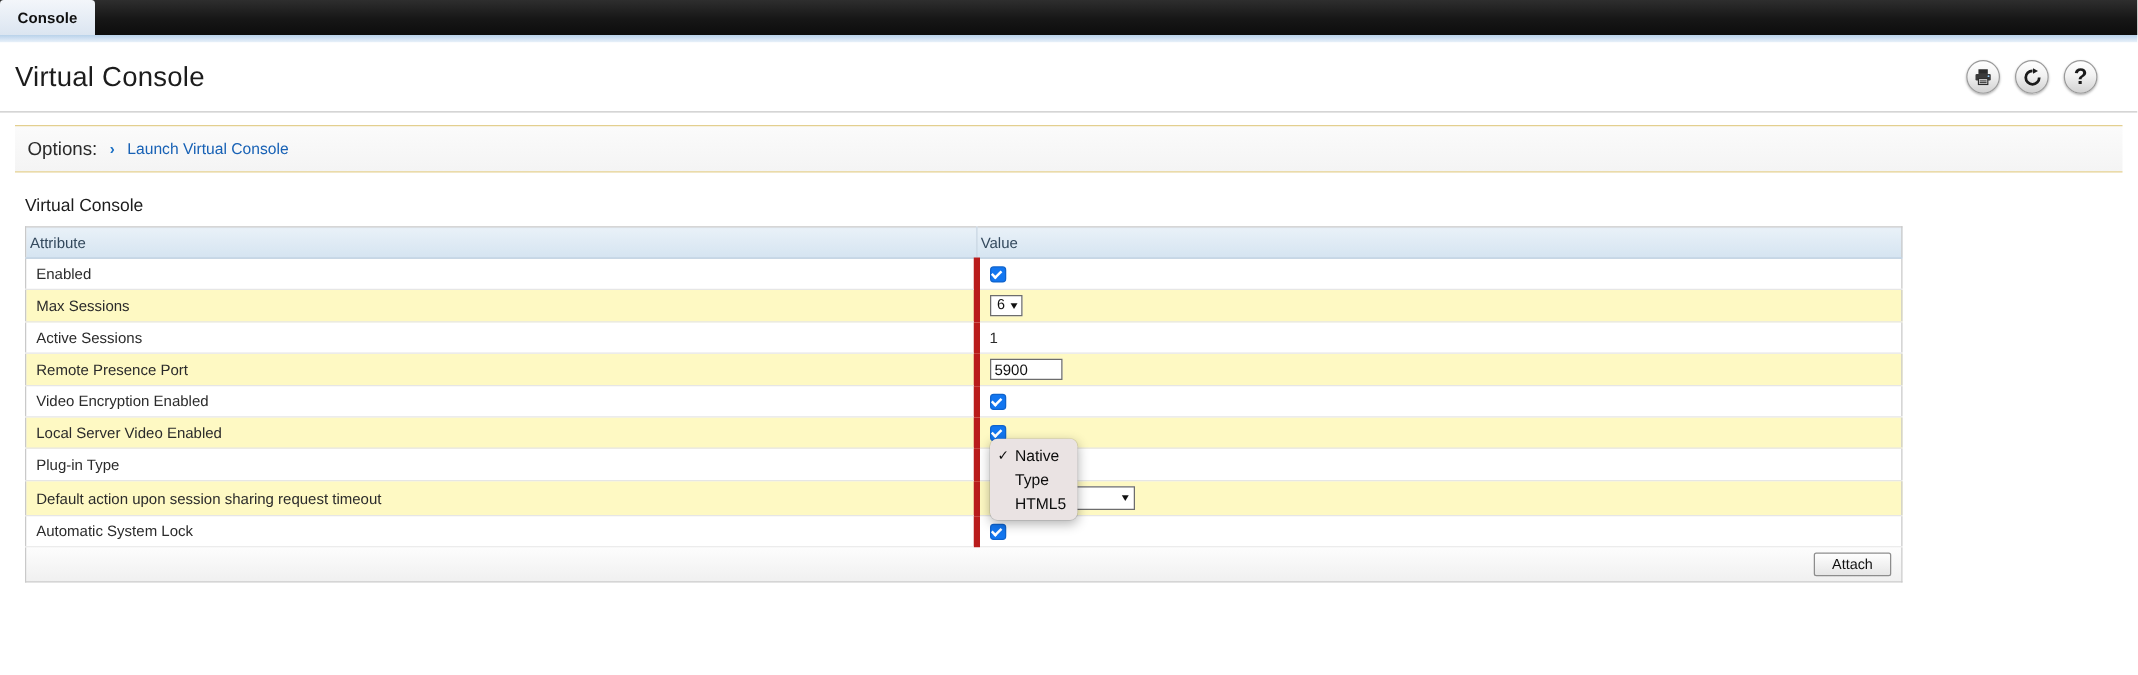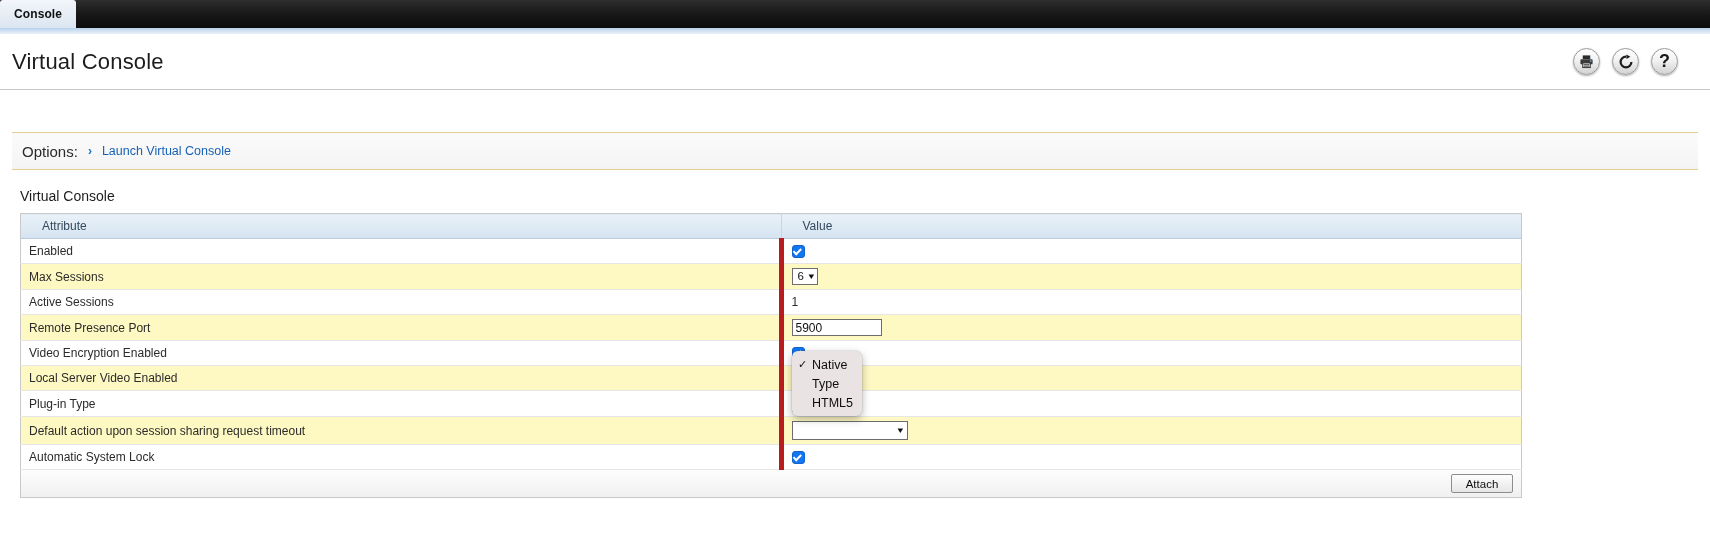--- a/index.html
+++ b/index.html
@@ -92,21 +92,20 @@
   }
   .options-bar {
     border-top: 1px solid #e3cf8f;
     border-bottom: 1px solid #e3cf8f;
     background: linear-gradient(to bottom, #fbfbfb 0%, #f4f4f4 100%);
     height: 38px;
     display: flex;
     align-items: center;
     padding: 0 10px;
     gap: 10px;
-    margin-top: 32px;
   }
   .options-label {
     font-size: 15px;
     color: #2a2a2a;
   }
   .options-chevron {
     color: #1a6fc4;
     font-size: 12px;
     font-weight: bold;
   }
@@ -137,21 +136,21 @@
     color: #2b2b2b;
   }
   .tbl th {
     text-align: left;
     font-weight: normal;
     font-size: 12px;
     color: #34495d;
     background: linear-gradient(to bottom, #e9f1f8 0%, #d5e4f1 100%);
     border-bottom: 1px solid #b9cbdd;
     border-right: 1px solid #c7d5e2;
-    padding: 5px 21px;
+    padding: 5px 3px;
     height: 20px;
   }
   .tbl th:last-child { border-right: none; }
   .tbl td {
     padding: 4px 8px;
     border-right: 5px solid #b91c1c;
     border-bottom: 1px solid #e6e6e6;
     height: 25px;
     vertical-align: middle;
   }
@@ -201,21 +200,21 @@
     transform: scaleX(1.25);
     margin-left: 1px;
   }
   .sel-wide {
     width: 116px;
     justify-content: space-between;
     height: 19px;
   }
 
   .txtin {
-    width: 90px;
+    width: 58px;
     height: 17px;
     border: 1px solid #6d6d6d;
     background: #fff;
     font-size: 12px;
     font-family: "Liberation Sans", sans-serif;
     color: #101010;
     padding: 0 3px;
     vertical-align: middle;
   }
 

